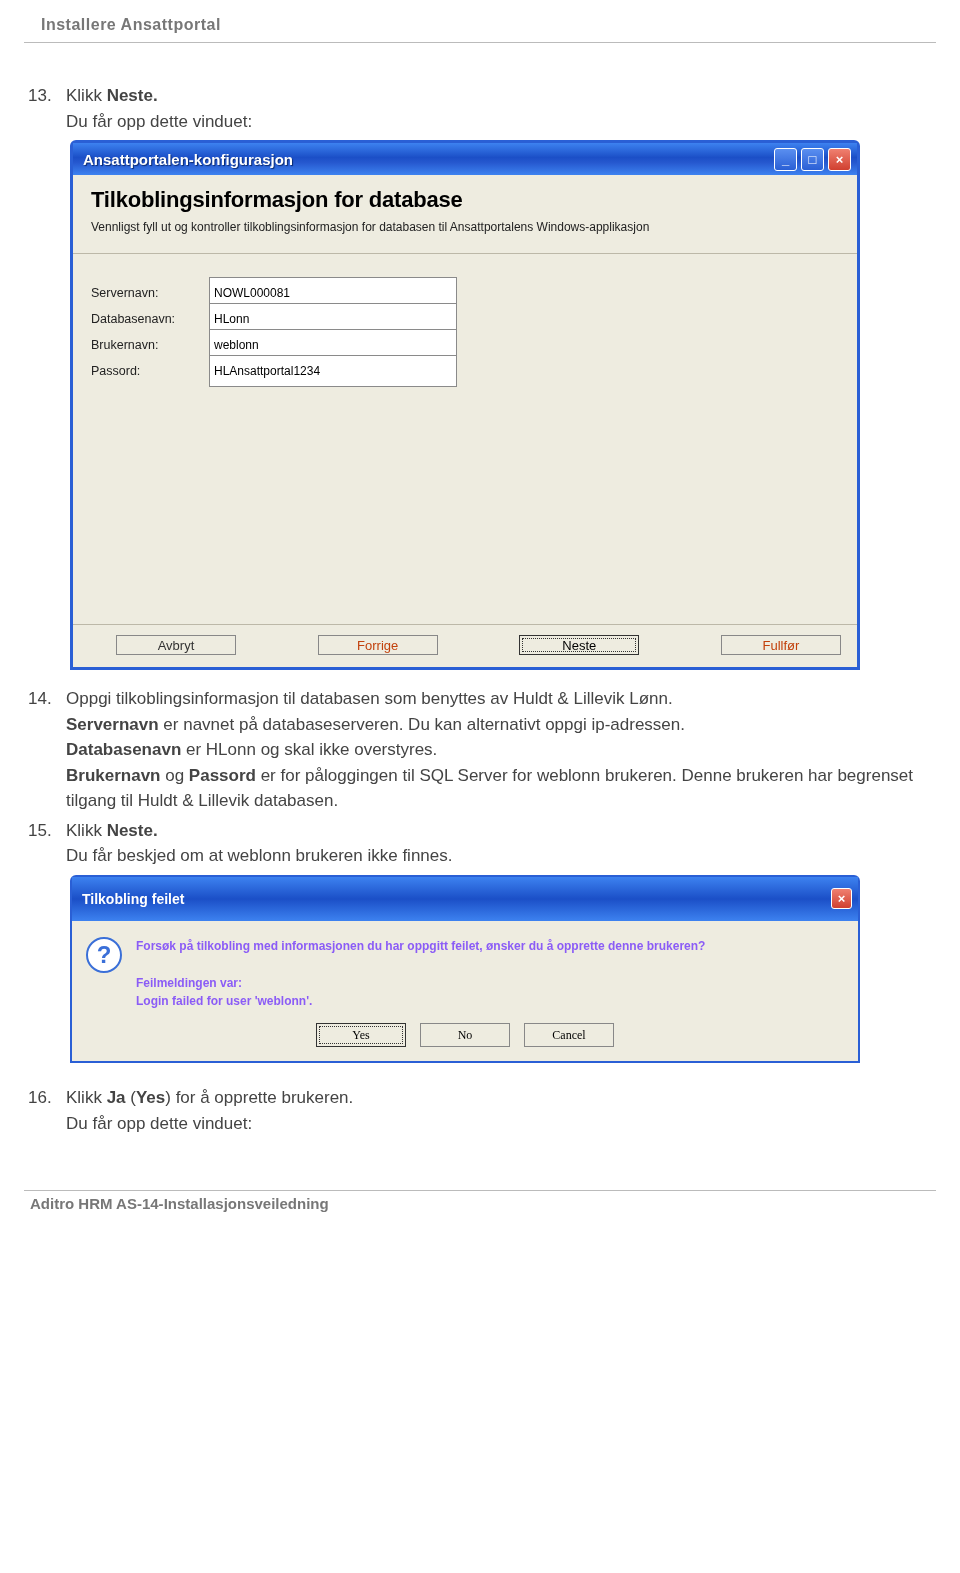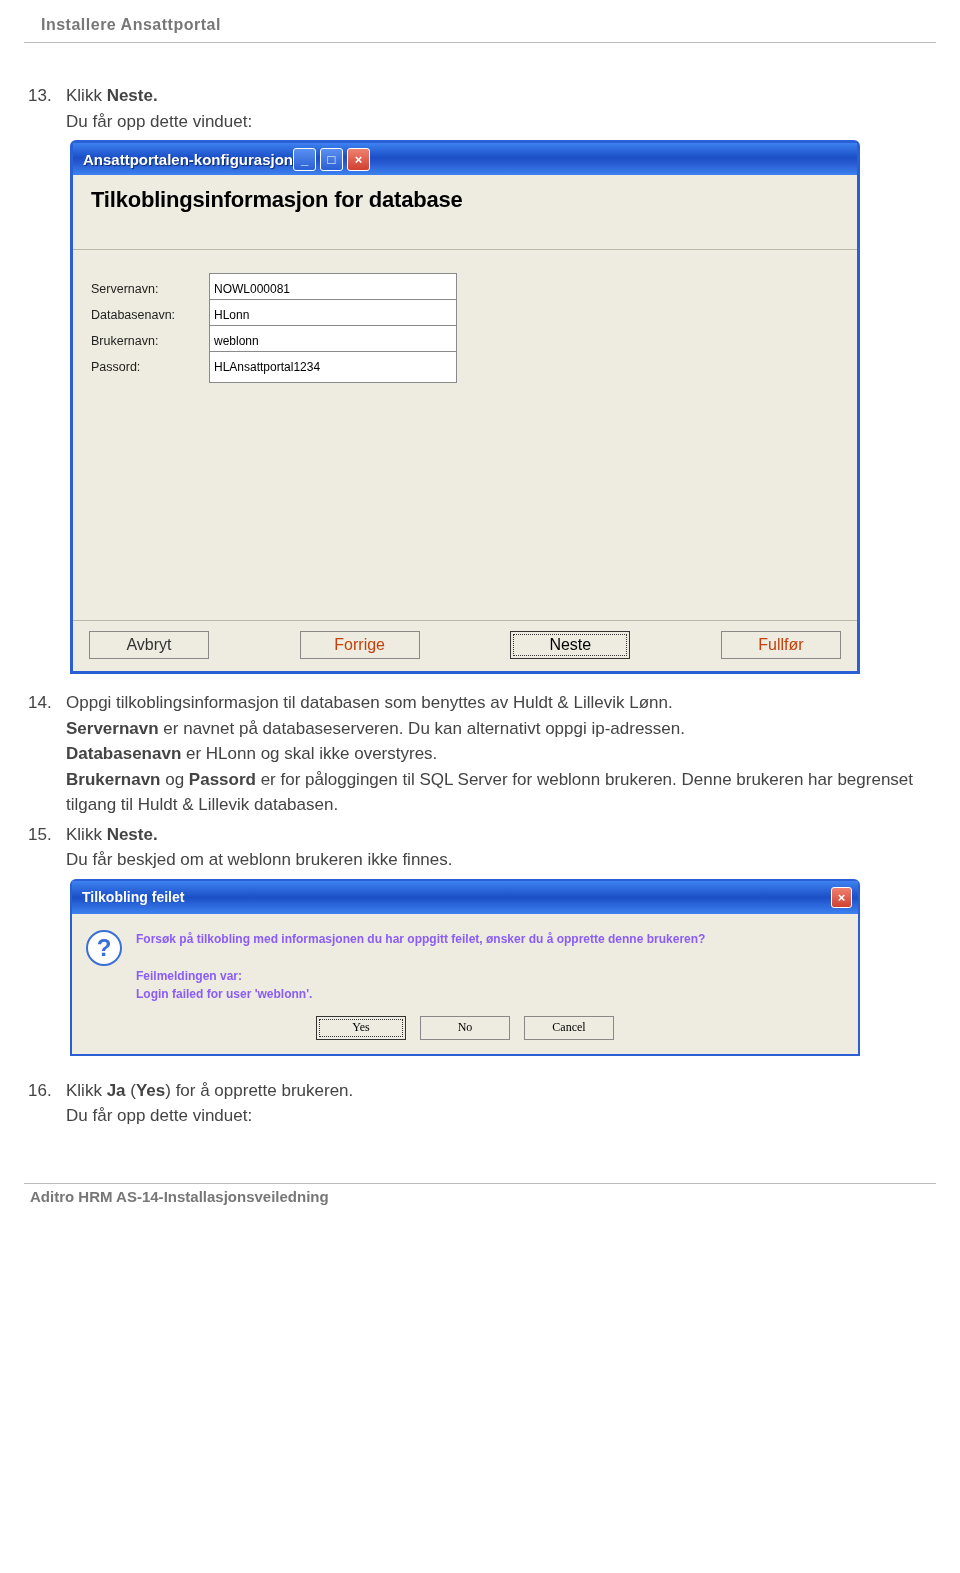--- a/index.html
+++ b/index.html
@@ -12,59 +12,59 @@
   .body-text ol { list-style: none; }
   .body-text li { margin-bottom: 4px; display: flex; }
   .body-text .num { width: 38px; flex: 0 0 38px; }
   .body-text .litxt { flex: 1; }
   .body-text .bold { font-weight: bold; }
 
   
   .win-dialog { margin: 6px 30px 16px 70px; width: 790px; border: 3px solid #2a5fd5; border-radius: 6px 6px 0 0; font-family: "Trebuchet MS", Tahoma, sans-serif; }
   .title-bar {
     background: linear-gradient(to bottom, #3d82f0 0%, #1b4fc7 45%, #2557ce 60%, #3d82f0 100%);
-    height: 32px; display: flex; align-items: center; justify-content: flex-start;
+    height: 32px; display: flex; align-items: center; justify-content: space-between;
     color: #fff; padding: 0 6px 0 10px; font-size: 15px; font-weight: bold;
   }
   .title-bar .caption { text-shadow: 1px 1px 1px #0a2a70; }
   .title-buttons { display: flex; gap: 4px; }
   .tb-btn { width: 23px; height: 23px; border: 1px solid #fff; border-radius: 3px; display:flex; align-items:center; justify-content:center; font-size: 13px; font-weight: bold; font-family: Arial; }
   .tb-min { background: linear-gradient(#5a8ff0,#2a5fd5); color:#fff; }
   .tb-max { background: linear-gradient(#5a8ff0,#2a5fd5); color:#fff; }
   .tb-close { background: linear-gradient(#f08070,#d04030); color:#fff; }
 
   .win-body { background: #eeece0; padding: 0; }
   .win-header { padding: 12px 18px 18px 18px; }
-  .win-header h2 { font-size: 22px; color: #000; font-weight: bold; margin-bottom: 18px; letter-spacing: -0.2px;}
+  .win-header h2 { font-size: 22px; color: #000; font-weight: bold; margin-bottom: 6px; letter-spacing: -0.2px;}
   .win-header p { font-size: 12px; color: #222; line-height: 1.35; }
   .divider { border: 0; border-top: 1px solid #bcb8a8; }
 
   .fields { padding: 26px 18px 10px 18px; font-size: 12.5px; color:#222; }
   .field-row { display: flex; align-items: center; height: 26px; }
   .field-row label { width: 118px; }
   .field-row input {
     width: 248px; height: 20px; border: 1px solid #8a8a8a; background: #fff;
     font-family: Tahoma, sans-serif; font-size: 12px; padding: 15px 4px;
   }
 
   .btn-row { display: flex; justify-content: space-between; padding: 10px 16px 12px 16px; }
   .btn-row button {
-    width: 120px; height: 28px; border: 1px solid #888; background: #eeece0;
-    font-family: Tahoma, sans-serif; font-size: 16px; color: #333;
+    width: 120px; height: 20px; border: 1px solid #888; background: #eeece0;
+    font-family: Tahoma, sans-serif; font-size: 13px; color: #333; margin-left: 27px;
   }
   .btn-row button.primary { border: 1px solid #333; outline: 1px dotted #333; outline-offset: -4px; color:#000; }
   .btn-row button.disabled { color: #c2410c; }
 
   .gap-big { height: 230px; }
 
   
   .msgbox { margin: 6px 30px 12px 70px; width: 790px; border: 2px solid #2a5fd5; border-radius: 6px 6px 0 0; font-family: Tahoma, sans-serif;}
   .msg-title {
     background: linear-gradient(to bottom, #3d82f0 0%, #1b4fc7 50%, #3d82f0 100%);
-    height: 33px; display:flex; align-items:center; justify-content:space-between;
+    height: 44px; display:flex; align-items:center; justify-content:space-between;
     color:#fff; padding: 0 6px 0 10px; font-size: 14px; font-weight:bold;
   }
   .msg-title .tb-close { width:21px; height:21px; }
   .msg-body { background: #eeece0; padding: 16px 14px 12px 14px; display:flex; gap: 14px; }
   .msg-icon {
     width: 36px; height: 36px; border-radius: 50%; background:#fff; border:2px solid #3a6fd8;
     display:flex; align-items:center; justify-content:center; color:#3a6fd8; font-size:24px; font-weight:bold;
     flex: 0 0 36px;
   }
   .msg-text { font-size: 12px; color:#8b5cf6; line-height:1.55;font-weight:bold; }
@@ -100,20 +100,21 @@
     <span class="caption">Ansattportalen-konfigurasjon</span>
     <div class="title-buttons">
       <div class="tb-btn tb-min">_</div>
       <div class="tb-btn tb-max">□</div>
       <div class="tb-btn tb-close">×</div>
     </div>
   </div>
   <div class="win-body">
     <div class="win-header">
       <h2>Tilkoblingsinformasjon for database</h2>
+      <p>Vennligst fyll ut og kontroller tilkoblingsinformasjon for databasen til Ansattportalens Windows-applikasjon</p>
     </div>
     <hr class="divider">
     <div class="fields">
       <div class="field-row">
         <label>Servernavn:</label>
         <input value="NOWL000081" style="">
       </div>
       <div class="field-row">
         <label>Databasenavn:</label>
         <input value="HLonn" style="">

